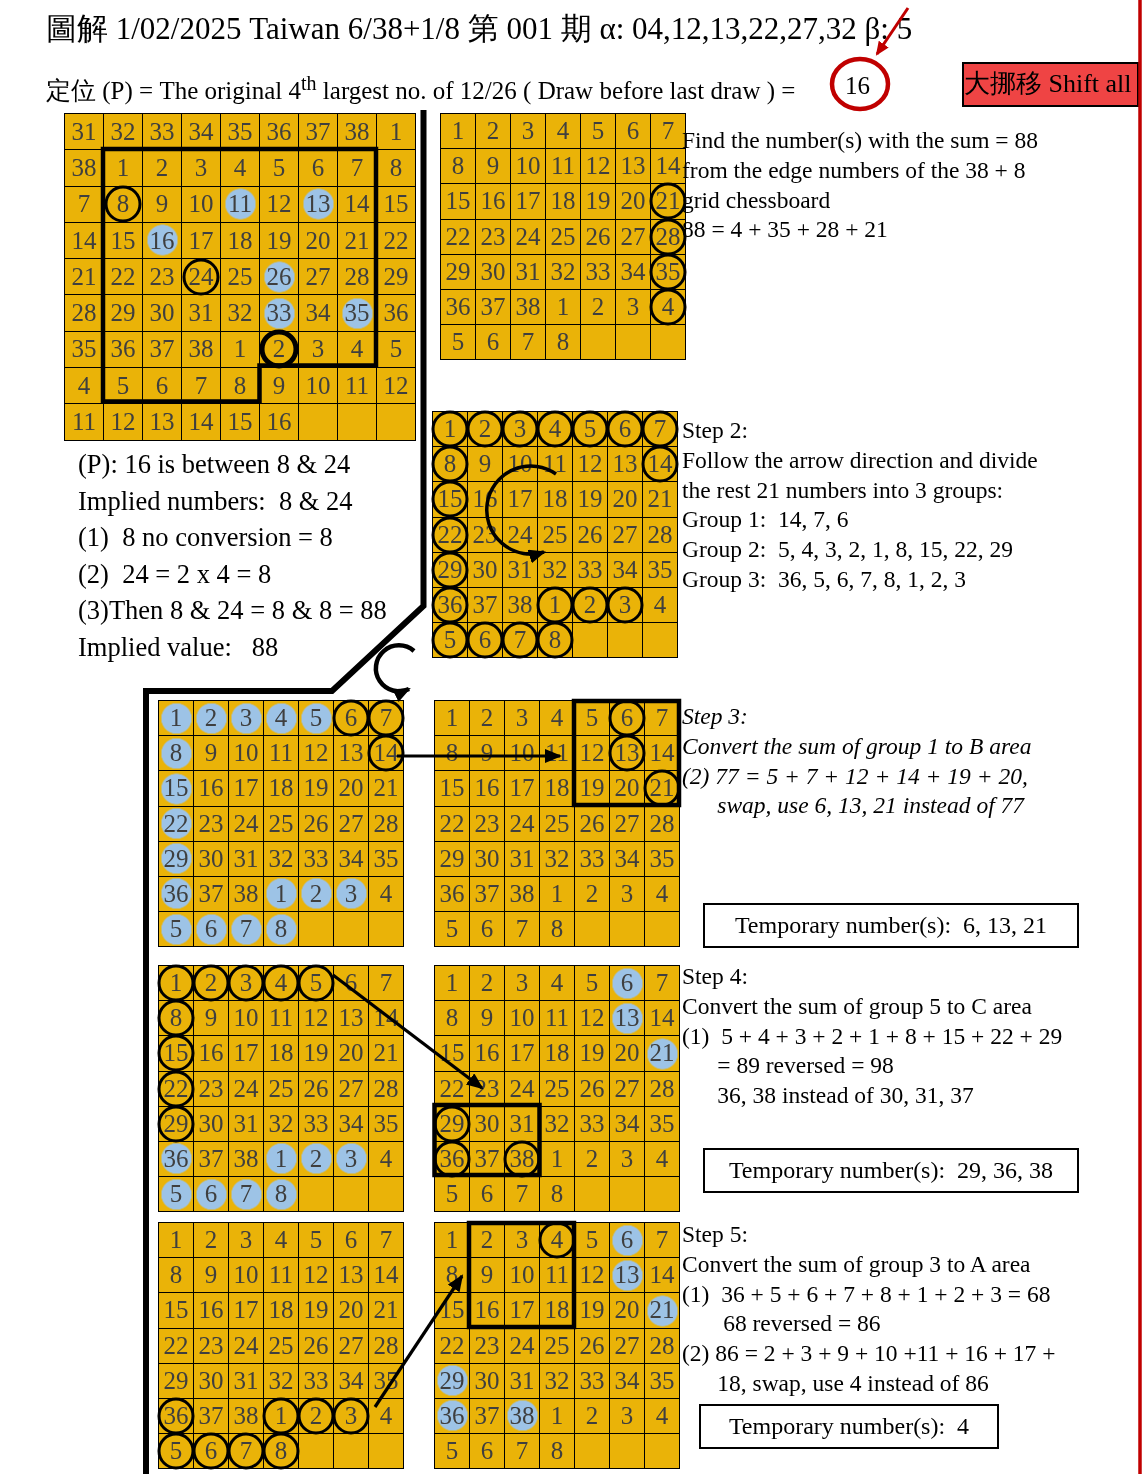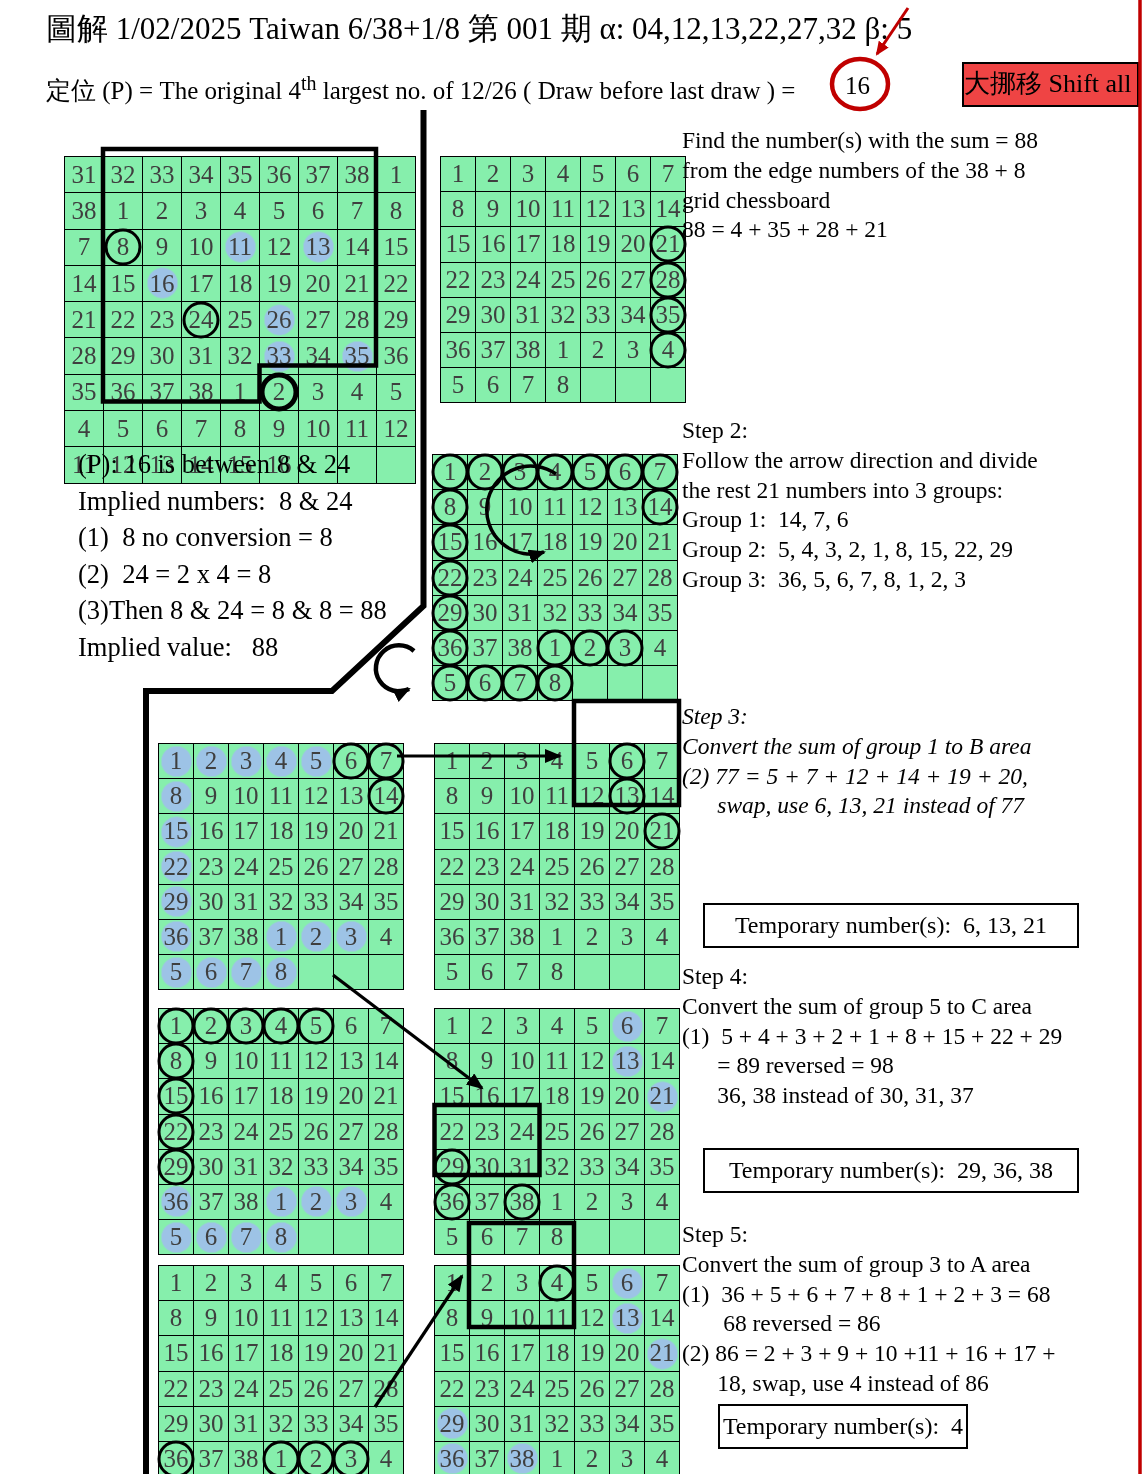--- a/index.html
+++ b/index.html
@@ -23,23 +23,23 @@
   .rb-s2{top:416px;}
   .rb-s3{top:702px;font-style:italic;}
   .rb-s4{top:962px;}
   .rb-s5{top:1220px;}
   .tempbox{
     border:2.6px solid #000;box-sizing:border-box;height:45px;font-size:24px;
     display:flex;align-items:center;justify-content:center;white-space:pre-wrap;
   }
   .tb3{left:703px;top:903px;width:376px;}
   .tb4{left:703px;top:1148px;width:376px;}
-  .tb5{left:699px;top:1404px;width:250px;margin-left:19px;}
-
-  table.num-grid{border-collapse:collapse;position:absolute;background:#86efac;margin-top:43px;}
+  .tb5{left:699px;top:1404px;width:300px;}
+
+  table.num-grid{border-collapse:collapse;position:absolute;background:#eab308;}
   table.num-grid td{
     border:1.6px solid #000;box-sizing:border-box;text-align:center;vertical-align:middle;
     font-size:25px;color:#3f3f3f;padding:0;position:relative;
   }
   table.num-grid td{width:35px;height:35.2px;}
   table.g1cells td{width:39px;height:36.3px;}
   .pg1{left:64px;top:113px;}
   .pg2{left:440px;top:113px;}
   .pg2b{left:432px;top:411px;}
   .pg3{left:158px;top:700px;}

